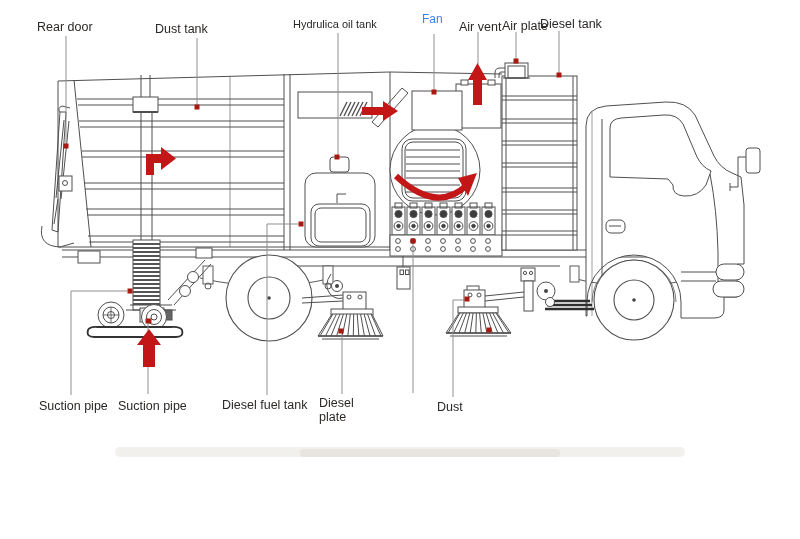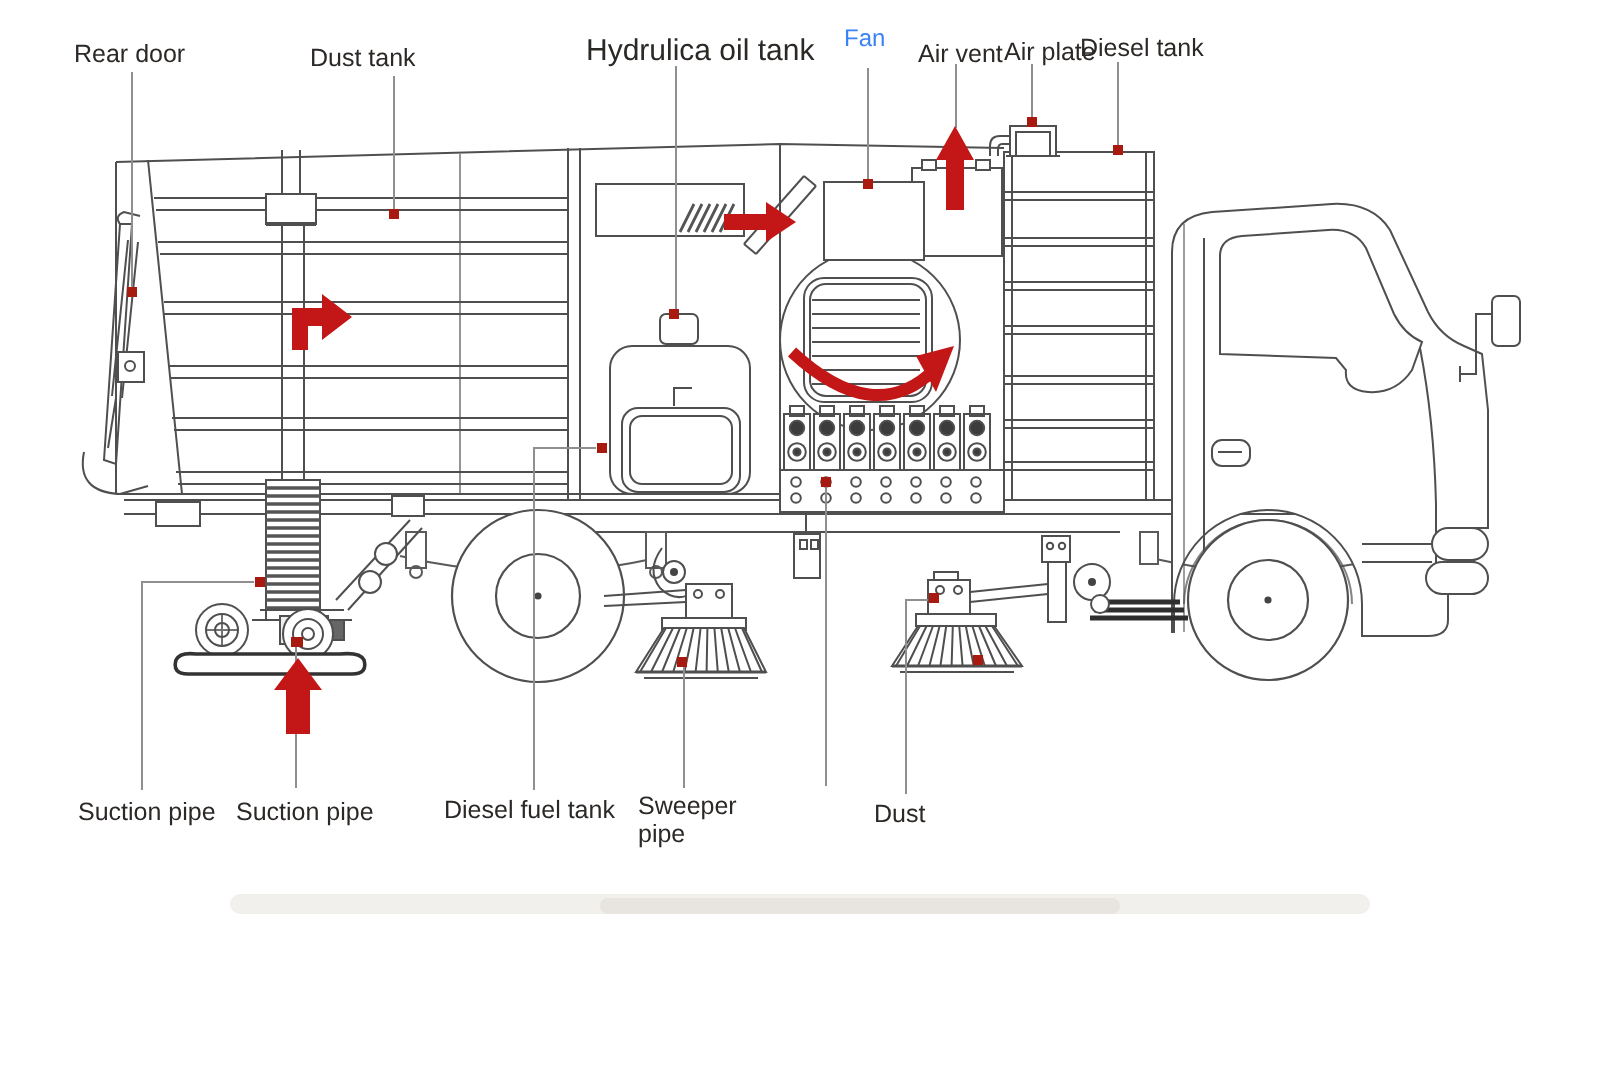--- a/index.html
+++ b/index.html
@@ -1,21 +1,21 @@
 <!DOCTYPE html>
 <html><head>
 <meta charset="utf-8">
 <style>
   html,body{margin:0;padding:0;background:#fff;}
   .stage{position:relative;width:800px;height:539px;background:#ffffff;overflow:hidden;
          font-family:"Liberation Sans",sans-serif;}
   .stage svg{position:absolute;left:0;top:0;}
   .lbl{position:absolute;font-weight:normal;font-size:12.5px;color:#2b2826;
        white-space:nowrap;line-height:1.12;}
-  .lbl.small{font-size:15px;}
+  .lbl.small{font-size:11px;}
   .lbl.fan{font-size:12px;color:#3b82f6;}
   .lbl.wrap{white-space:normal;}
   .lbl.center{text-align:center;}
 </style>
 </head>
 <body>
 
 <div class="stage">
 
 <svg width="800" height="539" viewBox="0 0 800 539">
@@ -349,15 +349,15 @@
   <div class="lbl" style="left:37px;top:20px">Rear door</div>
   <div class="lbl" style="left:155px;top:22px">Dust tank</div>
   <div class="lbl small" style="left:293px;top:18px">Hydrulica oil tank</div>
   <div class="lbl fan" style="left:422px;top:13px">Fan</div>
   <div class="lbl" style="left:459px;top:20px">Air vent</div>
   <div class="lbl" style="left:502px;top:19px">Air plate</div>
   <div class="lbl" style="left:540px;top:17px">Diesel tank</div>
   <div class="lbl" style="left:39px;top:399px">Suction pipe</div>
   <div class="lbl" style="left:118px;top:399px">Suction pipe</div>
   <div class="lbl" style="left:222px;top:398px">Diesel fuel tank</div>
-  <div class="lbl wrap" style="left:319px;top:396px;width:56px">Sweeper pipe</div>
+  <div class="lbl wrap" style="left:319px;top:396px;width:56px">Diesel plate</div>
   <div class="lbl" style="left:437px;top:400px">Dust</div>
 </div>
 
 </body></html>

